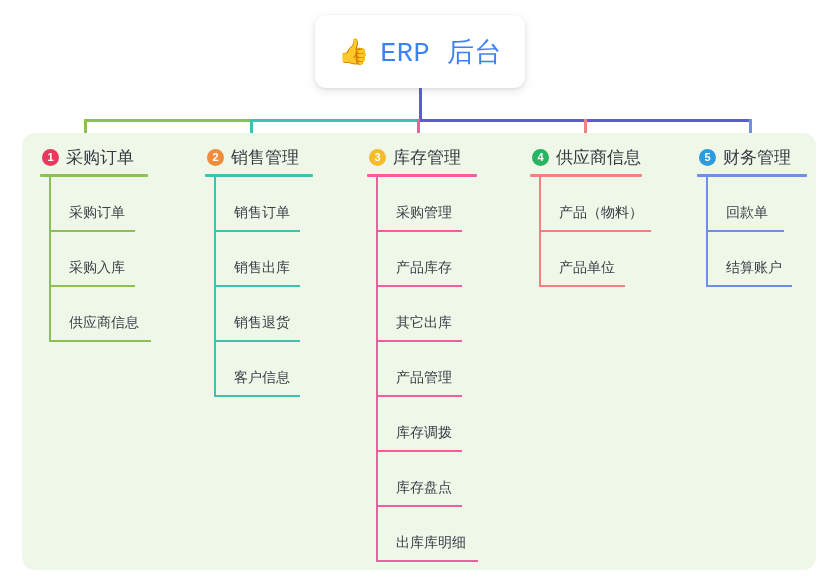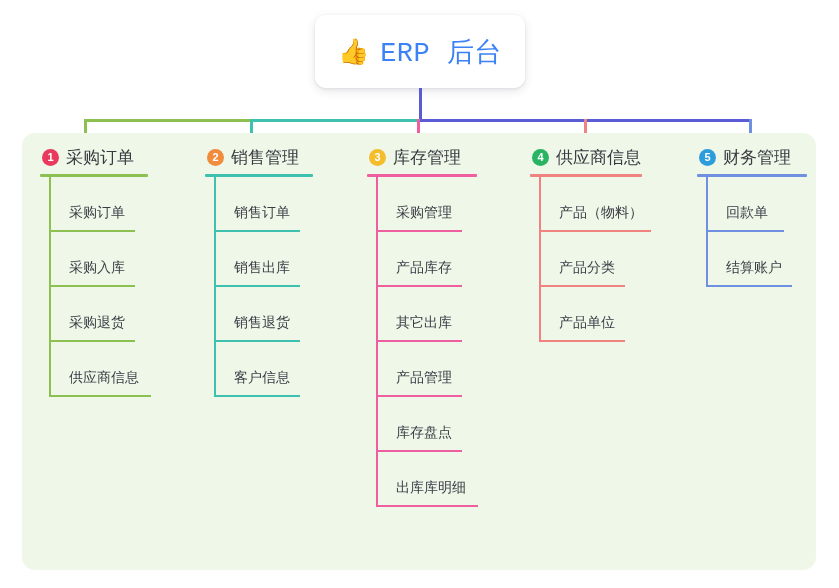--- a/index.html
+++ b/index.html
@@ -164,24 +164,20 @@
           <div class="spine" style="background:#8cc152;"></div>
           <div class="item">
             <span class="item-label">采购订单</span>
             <div class="item-rule" style="width:86px;background:#8cc152;"></div>
           </div>
           <div class="item">
             <span class="item-label">采购入库</span>
             <div class="item-rule" style="width:86px;background:#8cc152;"></div>
           </div>
           <div class="item">
-            <span class="item-label">采购退货</span>
-            <div class="item-rule" style="width:86px;background:#8cc152;"></div>
-          </div>
-          <div class="item">
             <span class="item-label">供应商信息</span>
             <div class="item-rule" style="width:102px;background:#8cc152;"></div>
           </div>
         </div>
       </div>
       <div class="column" style="left:205px;">
         <div class="col-header">
           <span class="badge" style="background:#f08c3c;">2</span>
           <span class="col-title">销售管理</span>
         </div>
@@ -224,20 +220,24 @@
           </div>
           <div class="item">
             <span class="item-label">其它出库</span>
             <div class="item-rule" style="width:86px;background:#ef5fa0;"></div>
           </div>
           <div class="item">
             <span class="item-label">产品管理</span>
             <div class="item-rule" style="width:86px;background:#ef5fa0;"></div>
           </div>
           <div class="item">
+            <span class="item-label">库存调拨</span>
+            <div class="item-rule" style="width:86px;background:#ef5fa0;"></div>
+          </div>
+          <div class="item">
             <span class="item-label">库存盘点</span>
             <div class="item-rule" style="width:86px;background:#ef5fa0;"></div>
           </div>
           <div class="item">
             <span class="item-label">出库库明细</span>
             <div class="item-rule" style="width:102px;background:#ef5fa0;"></div>
           </div>
         </div>
       </div>
       <div class="column" style="left:530px;">
@@ -246,24 +246,20 @@
           <span class="col-title">供应商信息</span>
         </div>
         <div class="col-rule" style="width:112px;background:#f0837f;"></div>
         <div class="items">
           <div class="spine" style="background:#f0837f;"></div>
           <div class="item">
             <span class="item-label">产品（物料）</span>
             <div class="item-rule" style="width:112px;background:#f0837f;"></div>
           </div>
           <div class="item">
-            <span class="item-label">产品分类</span>
-            <div class="item-rule" style="width:86px;background:#f0837f;"></div>
-          </div>
-          <div class="item">
             <span class="item-label">产品单位</span>
             <div class="item-rule" style="width:86px;background:#f0837f;"></div>
           </div>
         </div>
       </div>
       <div class="column" style="left:697px;">
         <div class="col-header">
           <span class="badge" style="background:#2d9cdb;">5</span>
           <span class="col-title">财务管理</span>
         </div>

